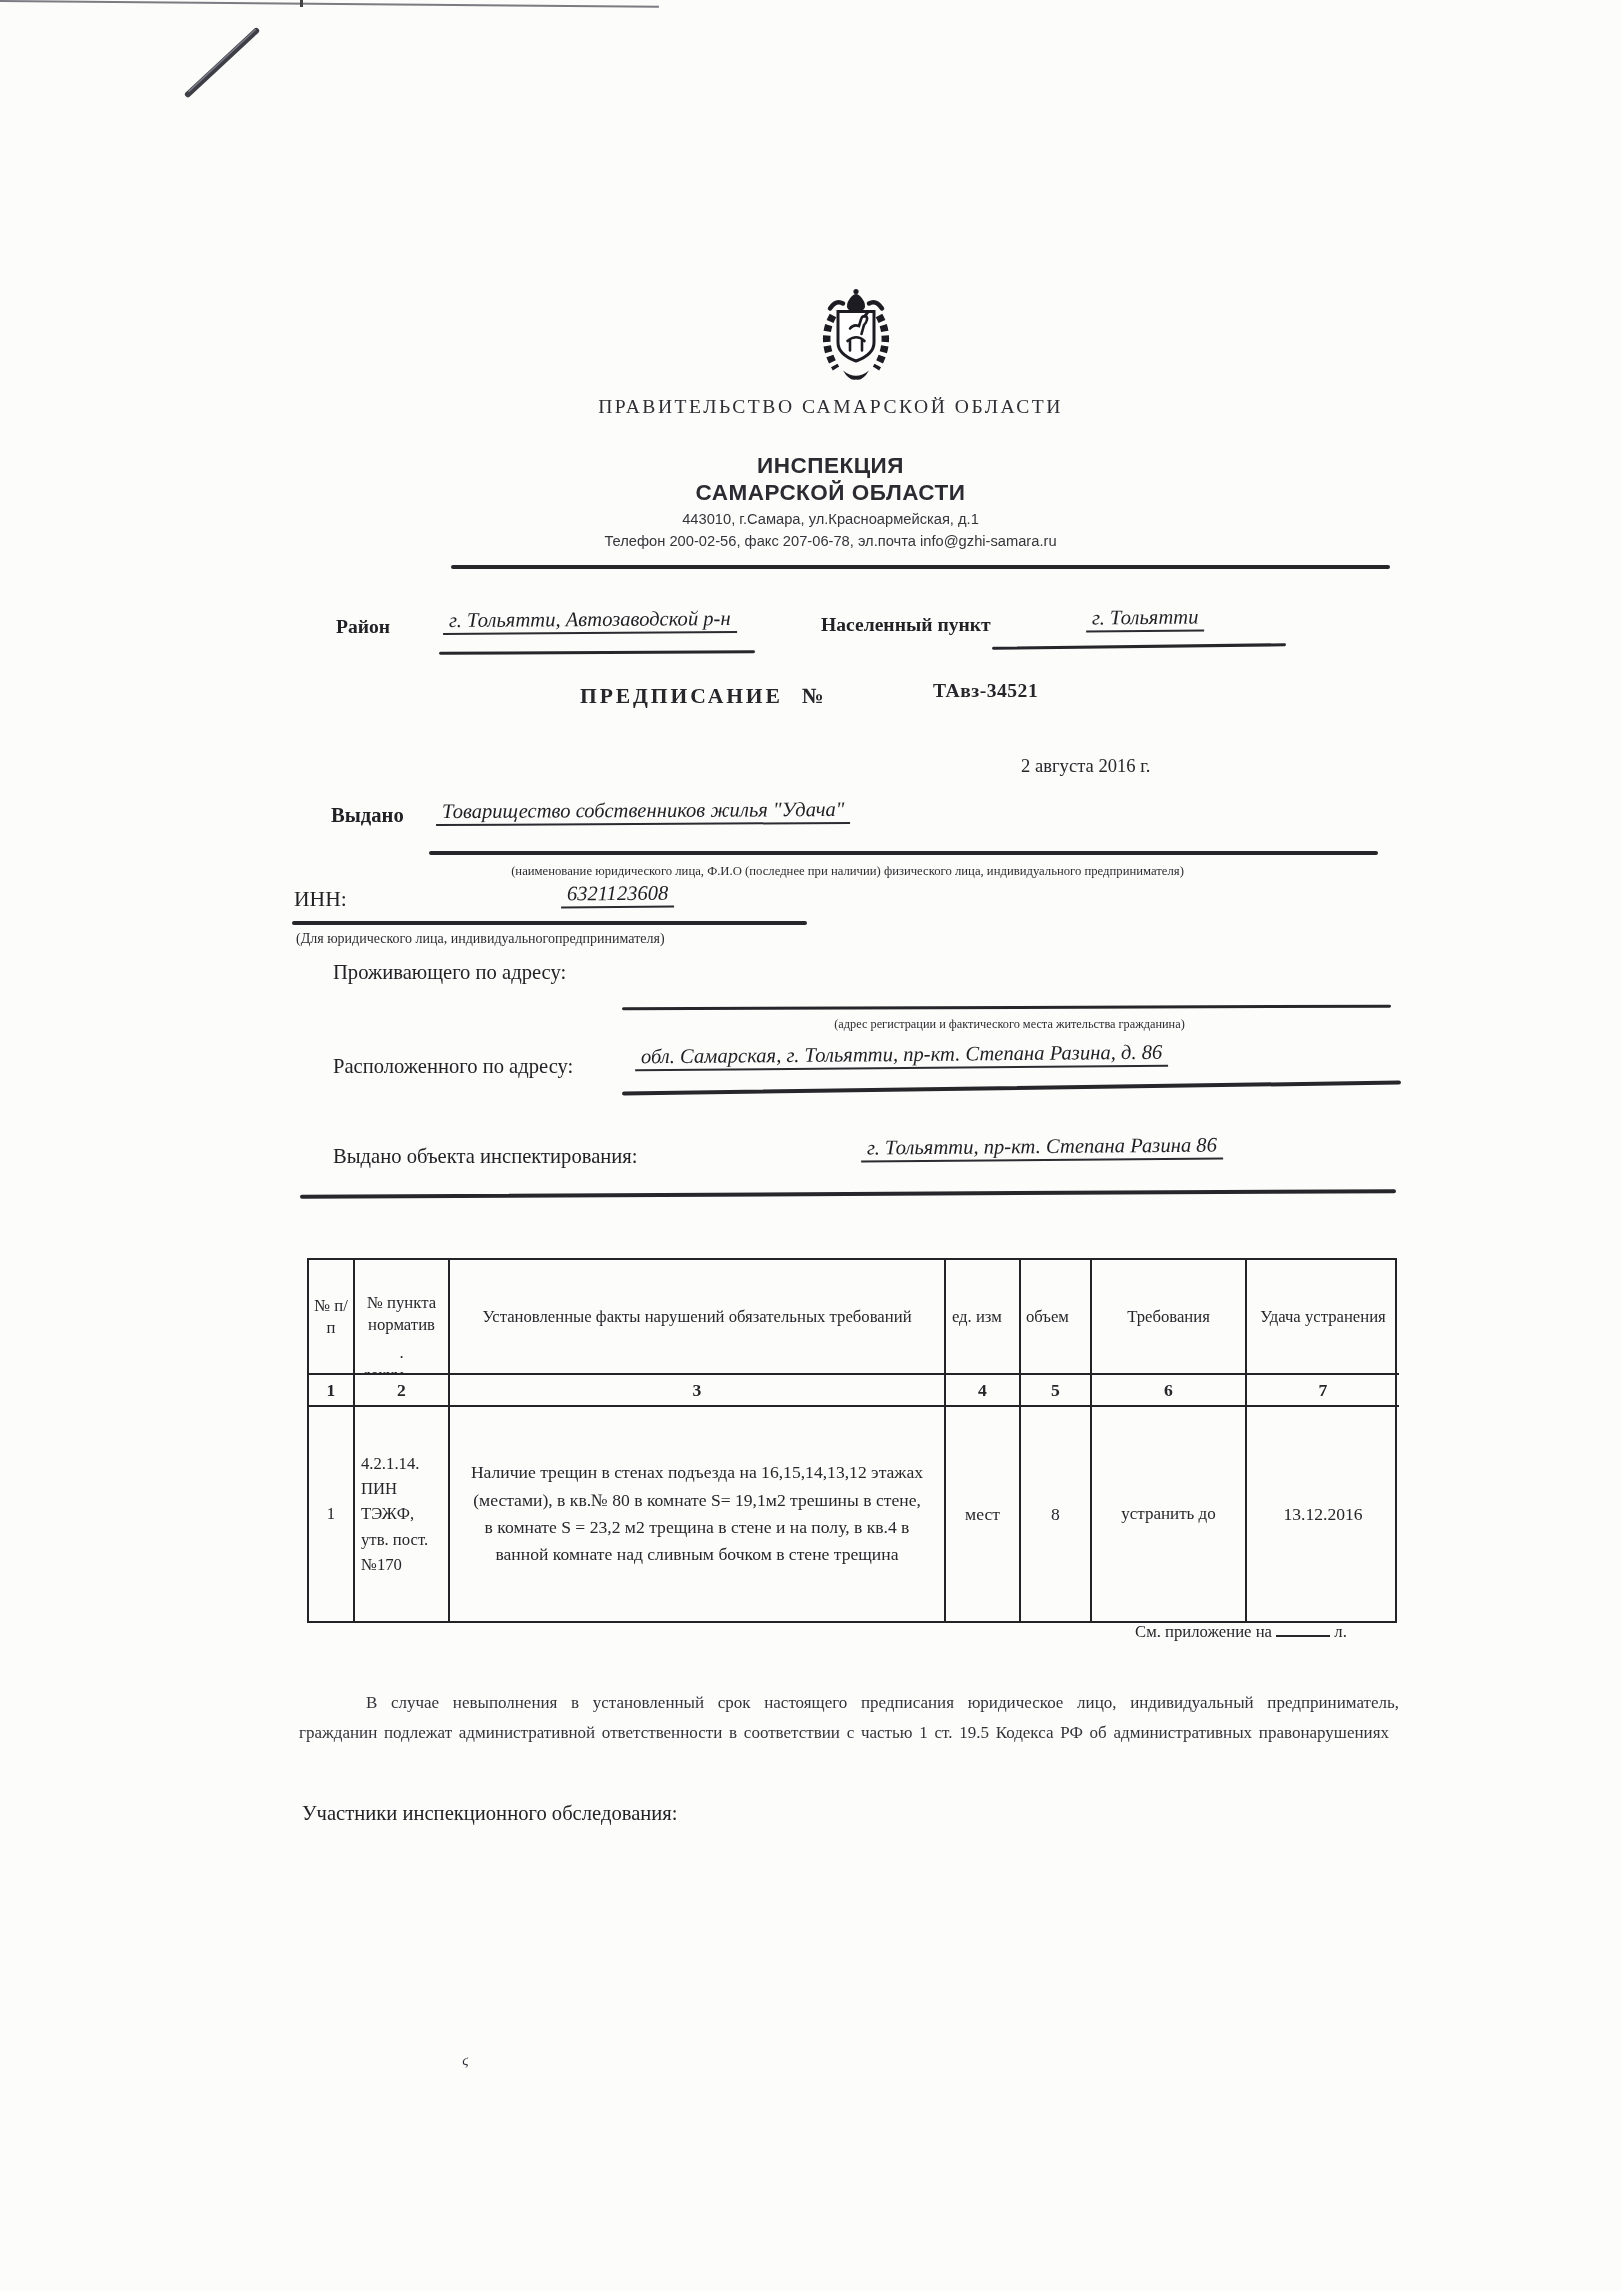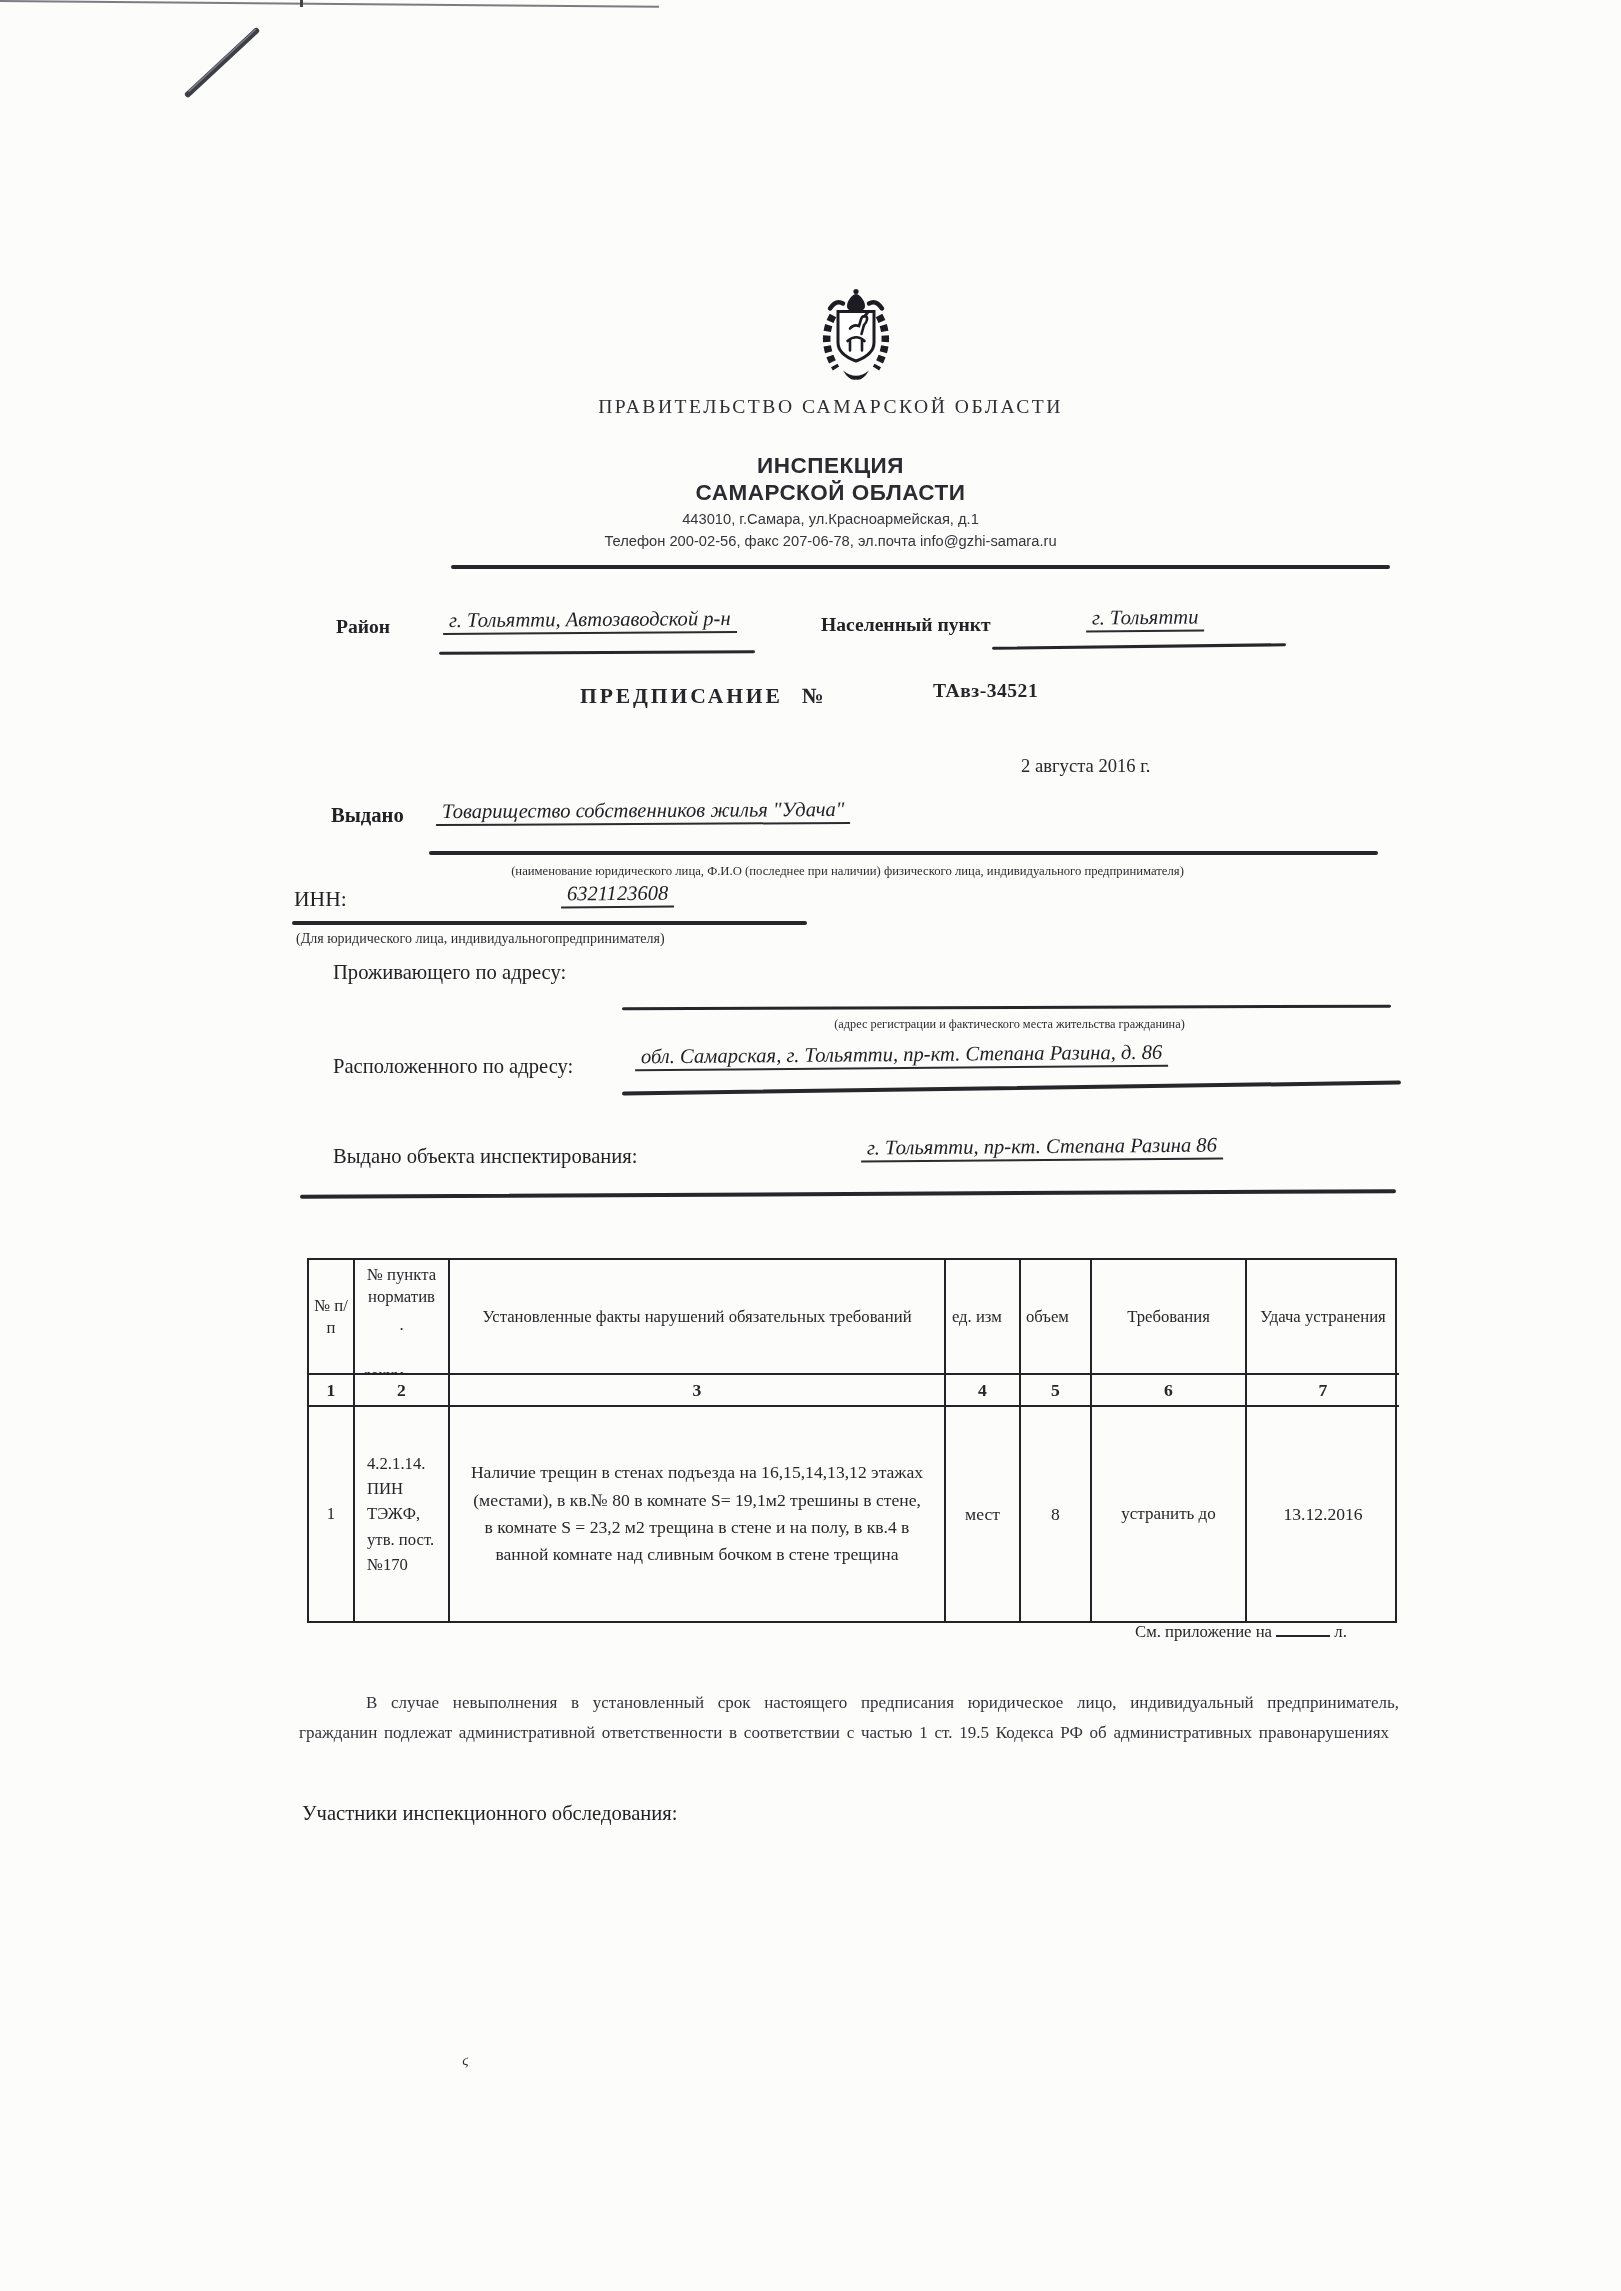--- a/index.html
+++ b/index.html
@@ -50,26 +50,26 @@
   .cell{
     border-right:2px solid #222227;
     border-bottom:2px solid #222227;
     display:flex;align-items:center;justify-content:center;
     text-align:center;box-sizing:border-box;
     line-height:1.3;position:relative;overflow:hidden;
   }
   .cell.lastcol{border-right:none;}
   .cell.lastrow{border-bottom:none;}
   .th{padding:3.9px 2.9px;}
-  .th-col2{flex-direction:column;justify-content:flex-start;padding-top:4px;}
+  .th-col2{flex-direction:column;justify-content:flex-start;padding-top:32px;}
   .th-dot{margin-top:9.8px;line-height:1;}
   .th-clip{position:absolute;bottom:-7.8px;left:7.8px;height:15.7px;overflow:hidden;color:#222;font-size:15.7px;}
   .colnum{font-weight:bold;font-size:17.6px;}
   .fact-cell{padding:9.8px 19.6px;font-size:17.6px;line-height:1.55;}
-  .norm-cell{padding:0 12px;text-align:left;font-size:16.7px;line-height:1.5;justify-content:flex-start;align-items:center;display:flex;}
+  .norm-cell{padding:0 6px;text-align:left;font-size:16.7px;line-height:1.5;justify-content:flex-start;align-items:center;display:flex;}
   .attach{font-size:16.7px;}
   .blankline{display:inline-block;width:54px;border-bottom:2px solid #26262b;height:11.8px;}
   
   .warning{
     left:299px;top:1688px;width:1100px;
     font-size:17px;line-height:1.78;color:#33333a;
     text-align:justify;text-indent:67px;word-spacing:2.5px;
   }
   .participants{left:302px;top:1802px;font-size:20.6px;color:#222227;}
   .squiggle{left:462px;top:2052px;font-size:14.7px;color:#2a2a35;font-style:italic;transform:rotate(-8deg);}

